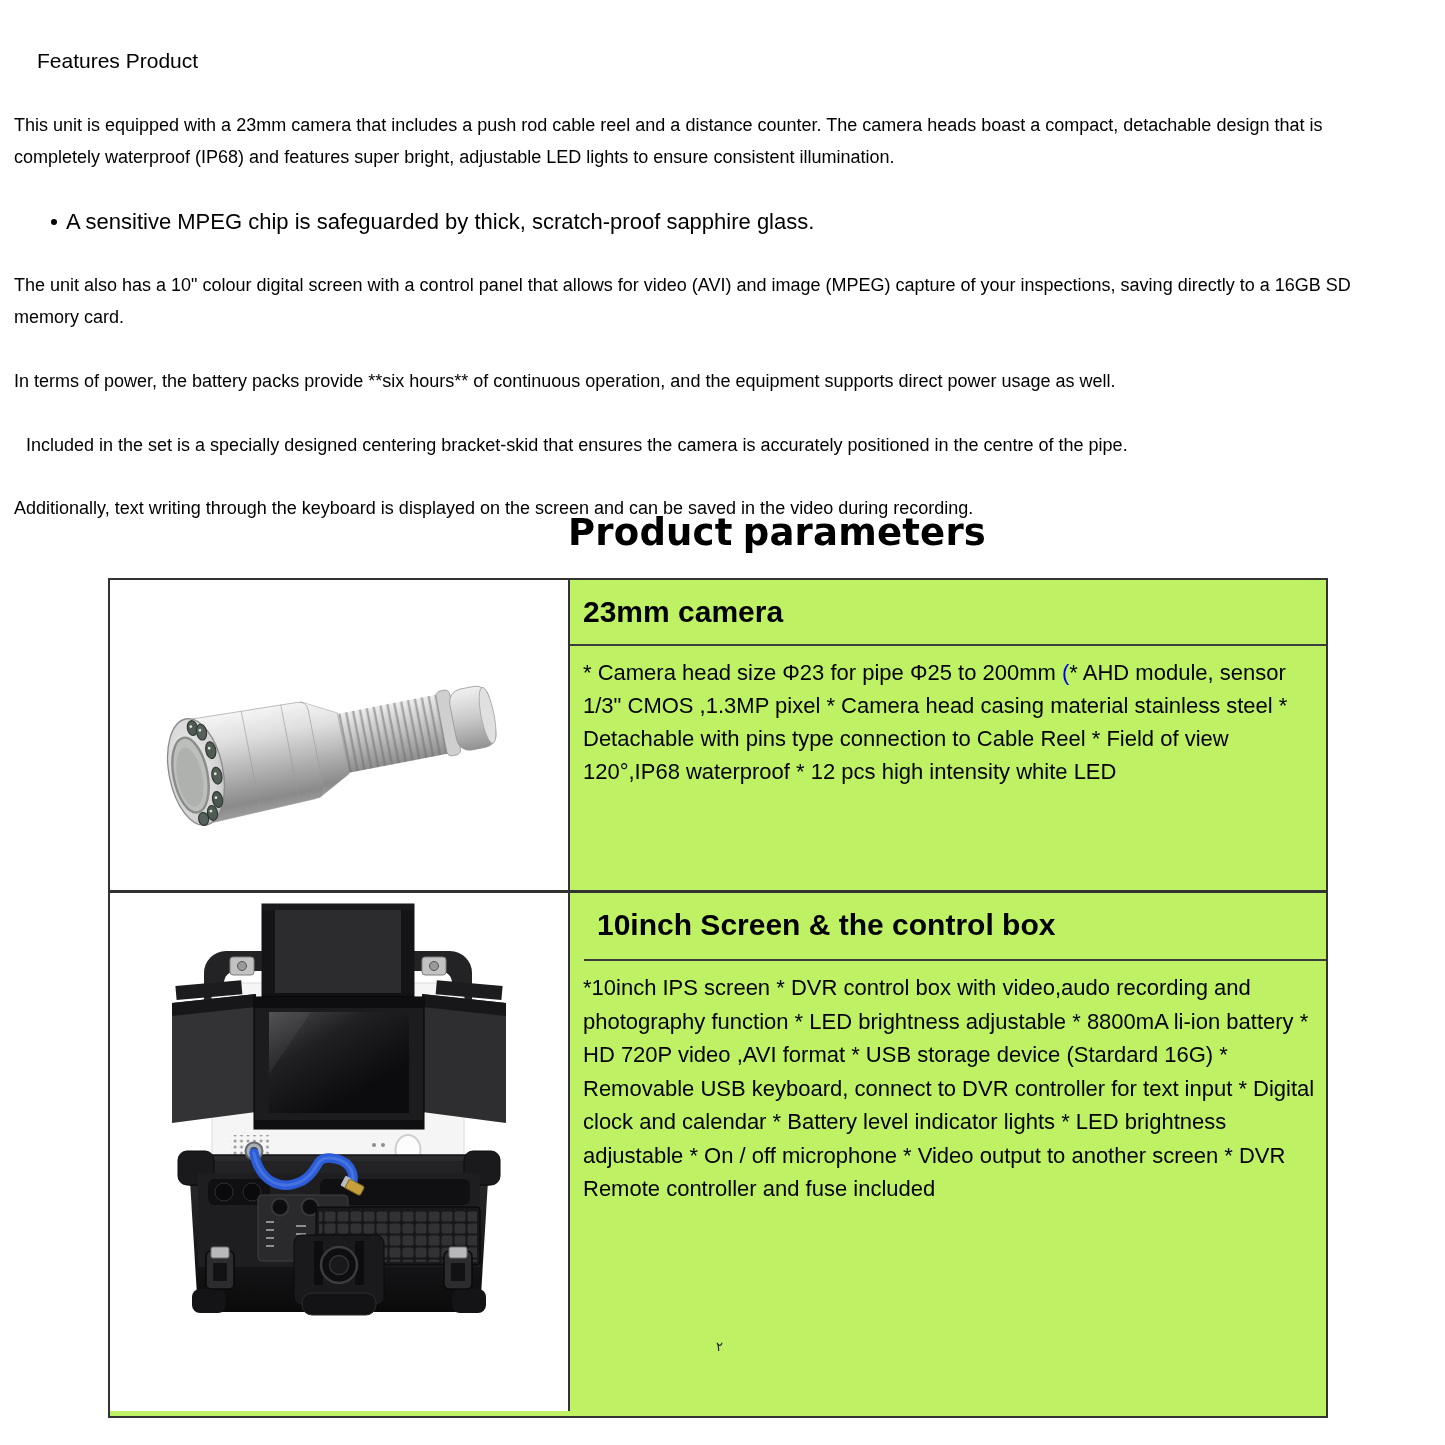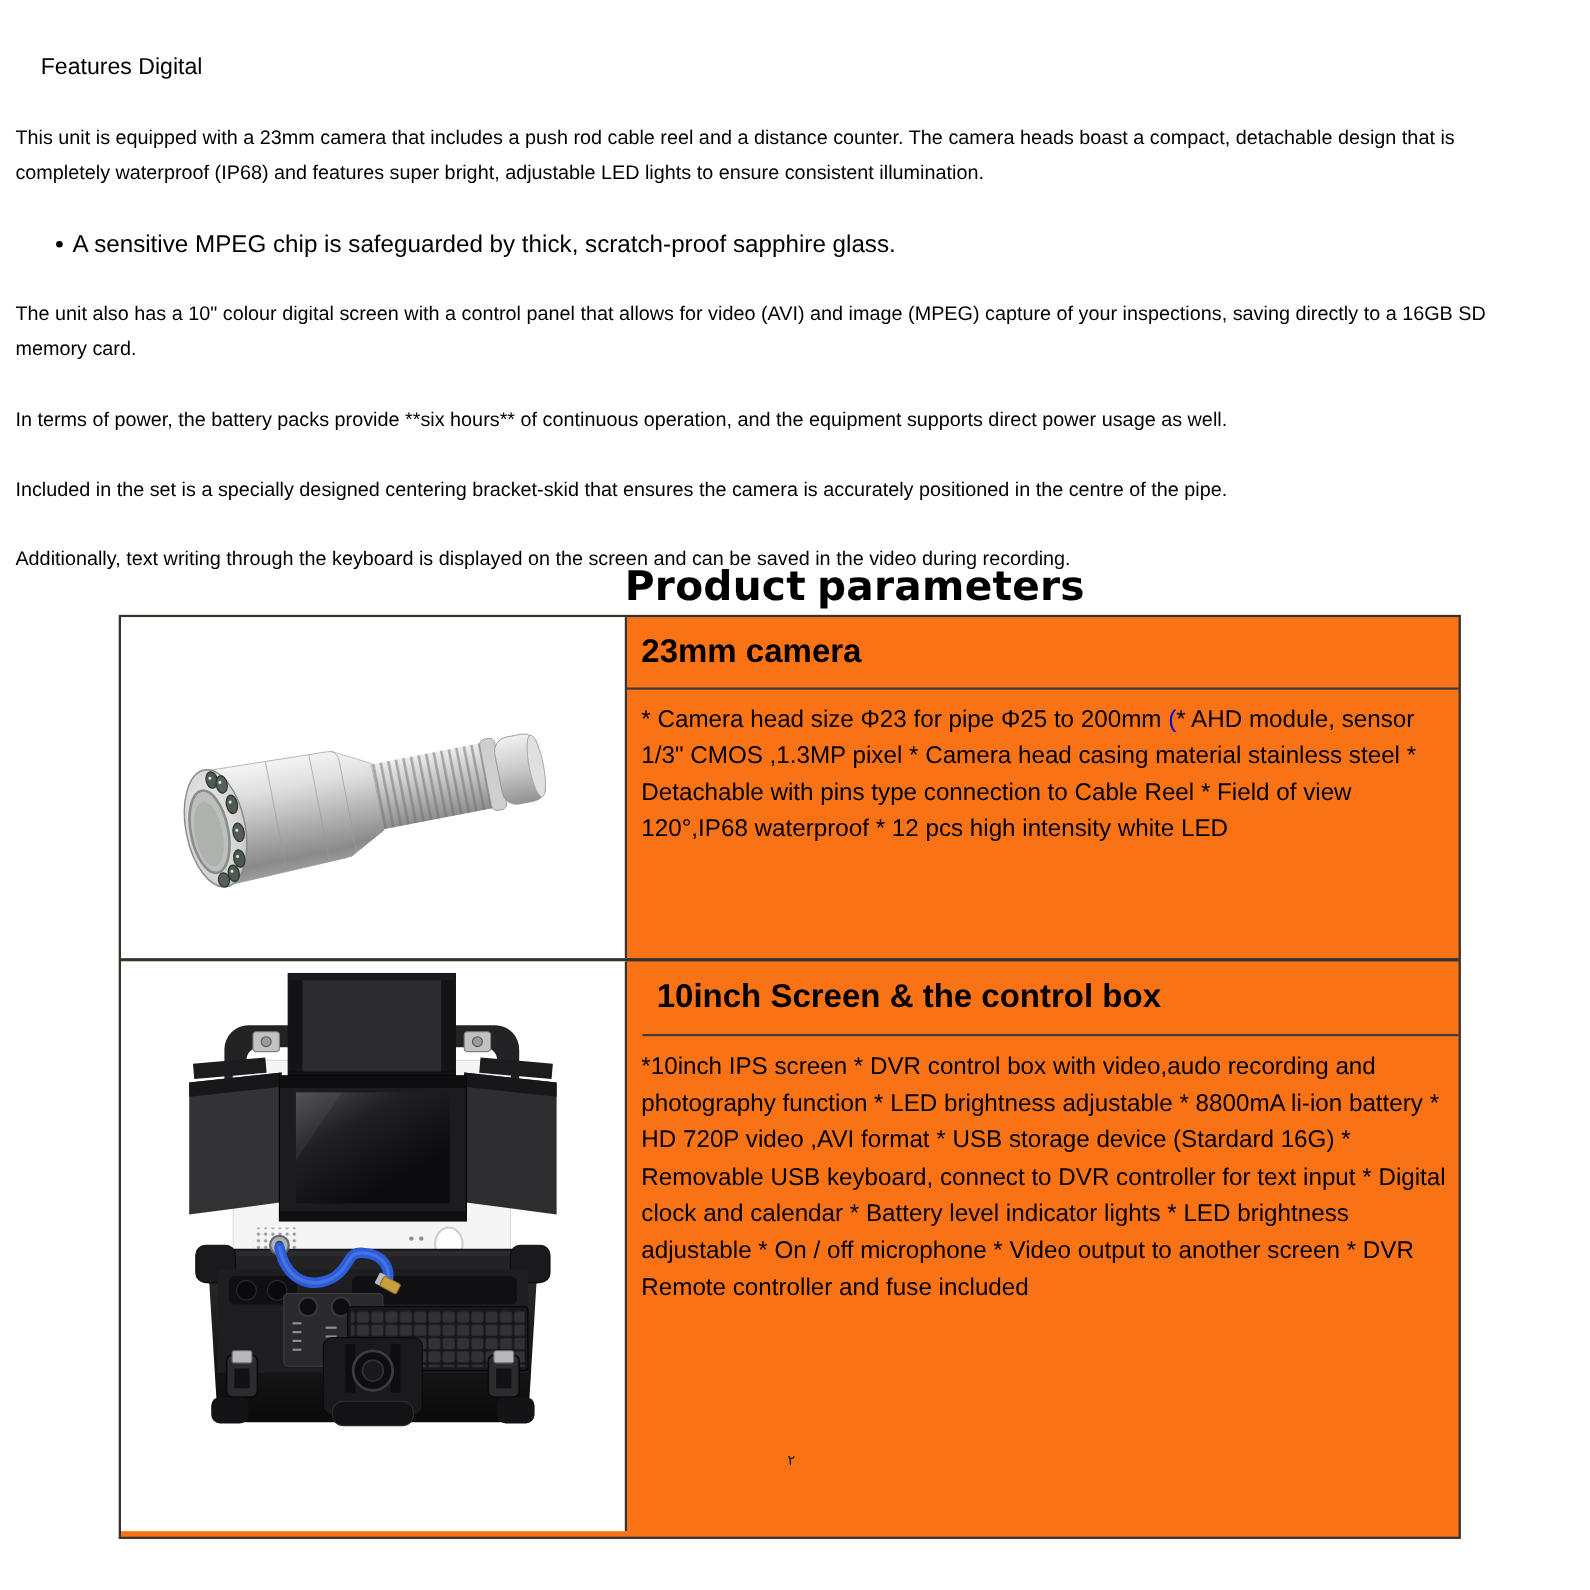--- a/index.html
+++ b/index.html
@@ -23,36 +23,36 @@
   }
   .p1 { top:109px; }
   .bullet-list { top:206px; left:30px; width:1390px; font-size:22px; line-height:32px; list-style:none; }
   .bullet-list li { position:relative; padding-left:36px; }
   .bullet-list .dot {
     position:absolute; left:21px; top:13px;
     width:6px; height:6px; border-radius:50%; background:#000;
   }
   .p2 { top:269px; }
   .p3 { top:365px; white-space:nowrap; }
-  .p4 { top:429px; white-space:nowrap; }
+  .p4 { top:429px; white-space:nowrap;margin-left:12px; }
   .p5 { top:492px; white-space:nowrap; }
 
   .product-title {
     left:568px; top:511px;
     font-family:"DejaVu Sans", sans-serif;
     font-size:37px; font-weight:600;
     letter-spacing:0.2px; word-spacing:-3px;
     white-space:nowrap;
   }
 
   .spec-table {
-    position:absolute; left:108px; top:559px;
+    position:absolute; left:108px; top:578px;
     width:1220px; height:840px;
     border:2px solid #333;
-    background:#f97316;
+    background:#bef264;
   }
   .t-row { display:flex; }
   .t-row1 { height:313px; border-bottom:3px solid #333; }
   .t-row2 { height:518px; }
   .img-cell {
     width:460px; min-width:460px;
     border-right:2px solid #333;
     position:relative; background:#fff; overflow:hidden;
   }
   .text-cell { flex:1; position:relative; }
@@ -74,21 +74,21 @@
     position:absolute; left:146px; top:446px;
     font-size:13px; color:#1a1a1a;
   }
   svg { display:block; }
 </style>
 </head>
 <body>
 
 <div>
 
-  <div class="abs features-heading">Features Digital</div>
+  <div class="abs features-heading">Features Product</div>
 
   <p class="abs para p1">This unit is equipped with a 23mm camera that includes a push rod cable reel and a distance counter. The camera heads boast a compact, detachable design that is completely waterproof (IP68) and features super bright, adjustable LED lights to ensure consistent illumination.</p>
 
   <ul class="abs bullet-list">
     <li>
       <span class="dot"></span>
       <span>A sensitive MPEG chip is safeguarded by thick, scratch-proof sapphire glass.</span>
     </li>
   </ul>
 

